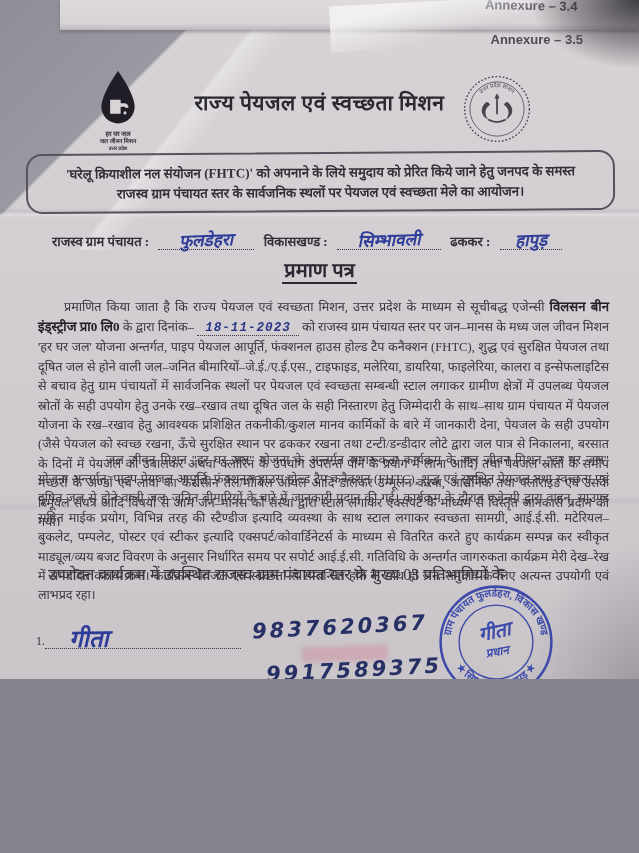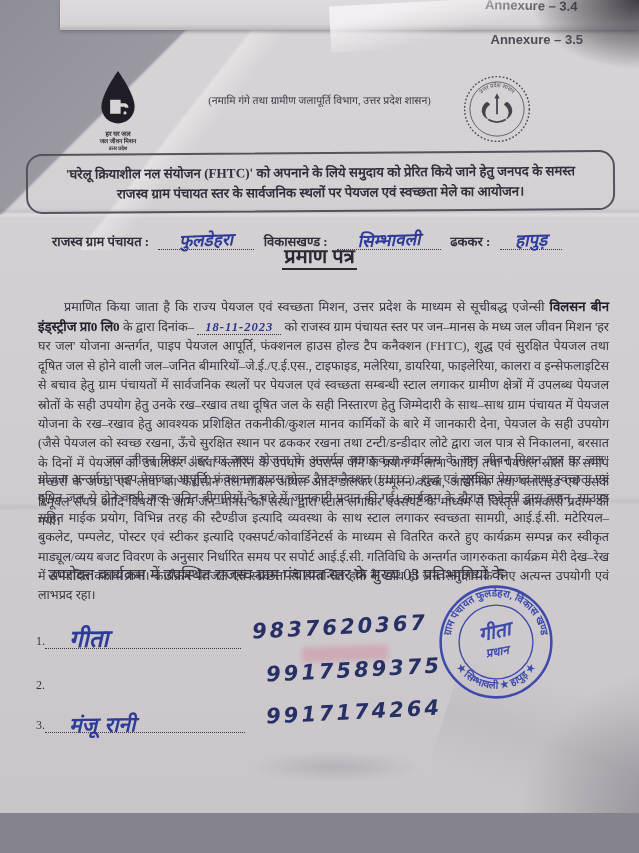--- a/index.html
+++ b/index.html
@@ -1,17 +1,17 @@
 <!DOCTYPE html>
 <html><head>
 <meta charset="utf-8">
 <style>
   html,body{margin:0;padding:0;background:#85838b;}
   *{box-sizing:border-box;}
-  .page{position:relative;width:639px;height:813px;overflow:hidden;
+  .page{position:relative;width:639px;height:679px;overflow:hidden;
         font-family:"Liberation Serif","DejaVu Serif",serif;color:#332f38;
         background:linear-gradient(180deg,#d7d3d6 0%,#d3ced2 38%,#cdc9cd 75%,#c9c5c9 100%);}
   
   .backdrop-corner-tl{position:absolute;left:0;top:0;width:260px;height:215px;
         background:linear-gradient(135deg,#8f8d95 0%,#9a98a0 45%,transparent 46%);pointer-events:none;}
   .backdrop-fold-tl{position:absolute;left:0;top:0;width:300px;height:250px;
         background:linear-gradient(128deg,transparent 55%,rgba(255,255,255,.35) 56%,transparent 63%);pointer-events:none;}
   .behind-sheet{position:absolute;left:60px;top:0;width:579px;height:30px;overflow:hidden;
         background:linear-gradient(180deg,#dedadd 0%,#d6d2d5 80%,#bab6bb 100%);
         box-shadow:0 2px 3px rgba(90,86,96,.45);}
@@ -60,29 +60,29 @@
   .fill .hw{position:absolute;left:0;right:0;bottom:-2px;}
   .w1{width:96px;}.w2{width:104px;}.w3{width:62px;}
 
   .hw{font-family:"DejaVu Sans",sans-serif;font-style:italic;font-weight:bold;
         color:#2d3c98;}
   .hw-name{font-size:17px;transform:rotate(-2deg);}
   .ink-num{font-family:"DejaVu Sans",sans-serif;font-style:italic;font-weight:bold;
         color:#273065;font-size:21px;letter-spacing:3px;transform:rotate(-3deg);}
 
   
-  .cert-heading{position:absolute;left:0;right:0;top:242px;text-align:center;
+  .cert-heading{position:absolute;left:0;right:0;top:256px;text-align:center;
         font-size:20px;font-weight:bold;color:#2c2833;}
   .cert-heading span{border-bottom:2px solid #2c2833;padding:0 2px 1px 2px;}
   .para{position:absolute;left:38px;right:30px;font-size:12.6px;line-height:1.54;
         text-align:justify;color:#37333e;}
   .para1{top:284px;text-indent:26px;}
   .para2{top:438px;text-indent:68px;}
   .agency-bold{font-weight:bold;font-size:13.2px;color:#24202b;}
-  .hw-date{font-family:Liberation Serif, serif;font-style:italic;font-weight:bold;
+  .hw-date{font-family:Liberation Mono, monospace;font-style:italic;font-weight:bold;
         color:#2a3688;border-bottom:1.4px dotted #3a3642;padding:0 8px;letter-spacing:1px;}
   .closing{position:absolute;left:46px;top:563px;width:460px;font-size:16px;
         line-height:1.5;color:#37333e;text-align:center;}
 
   
   .sig-row{position:absolute;left:36px;font-size:12px;color:#37333e;}
   .sig-line{display:inline-block;border-bottom:1.6px dotted #3a3642;height:14px;
         position:relative;vertical-align:bottom;}
   .sig-line .hw{position:absolute;bottom:-6px;left:24px;white-space:nowrap;}
   .sig-name{font-size:24px;transform:rotate(-1deg);}
@@ -127,21 +127,21 @@
       <circle cx="33" cy="49" r="1.8" fill="#d7d3d6"></circle>
     </svg>
     <div class="tagline">
       <div class="t1">हर घर जल</div>
       <div class="t2">जल जीवन मिशन</div>
       <div class="t3">उत्तर प्रदेश</div>
     </div>
   </div>
 
   <div class="title-wrap">
-    <div class="doc-subtitle">(नमामि गंगे तथा ग्रामीण जलापूर्ति विभाग, उत्तर प्रदेश शासन)</div>
+    <div class="doc-title">राज्य पेयजल एवं स्वच्छता मिशन</div>
   </div>
 
   <div class="emblem">
     <svg width="70" height="70" viewBox="0 0 80 80">
       <circle cx="40" cy="40" r="37" fill="none" stroke="#4d4954" stroke-width="1.6" stroke-dasharray="2 2.2"></circle>
       <circle cx="40" cy="40" r="31" fill="none" stroke="#56525d" stroke-width="1"></circle>
       <defs>
           <path id="emb-top" d="M 15 40 A 25 25 0 1 1 65 40"></path>
         </defs>
       <text font-size="6.5" fill="#4d4954" font-family="Liberation Serif, serif">

